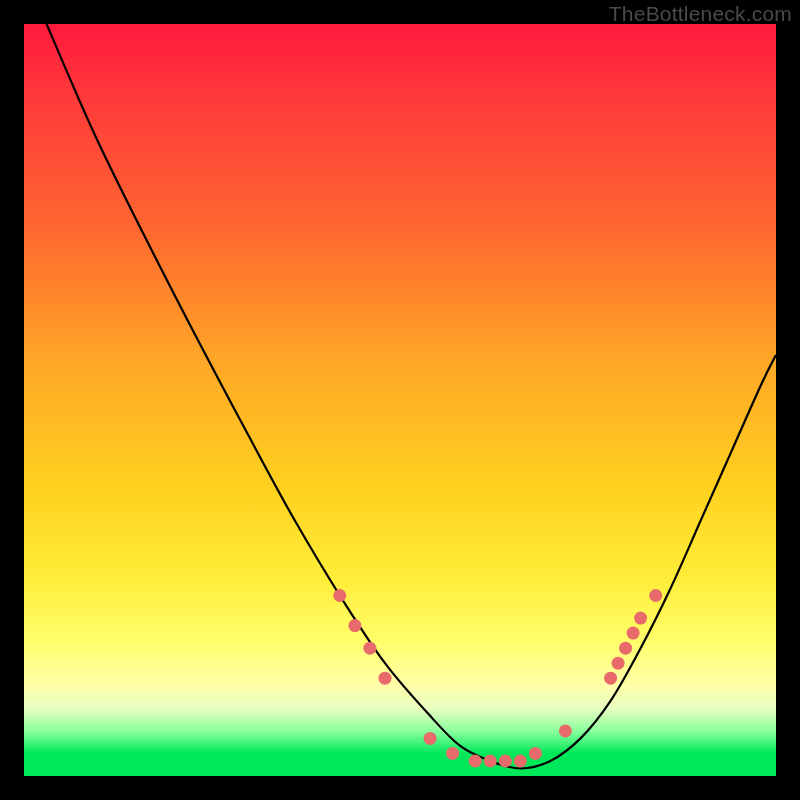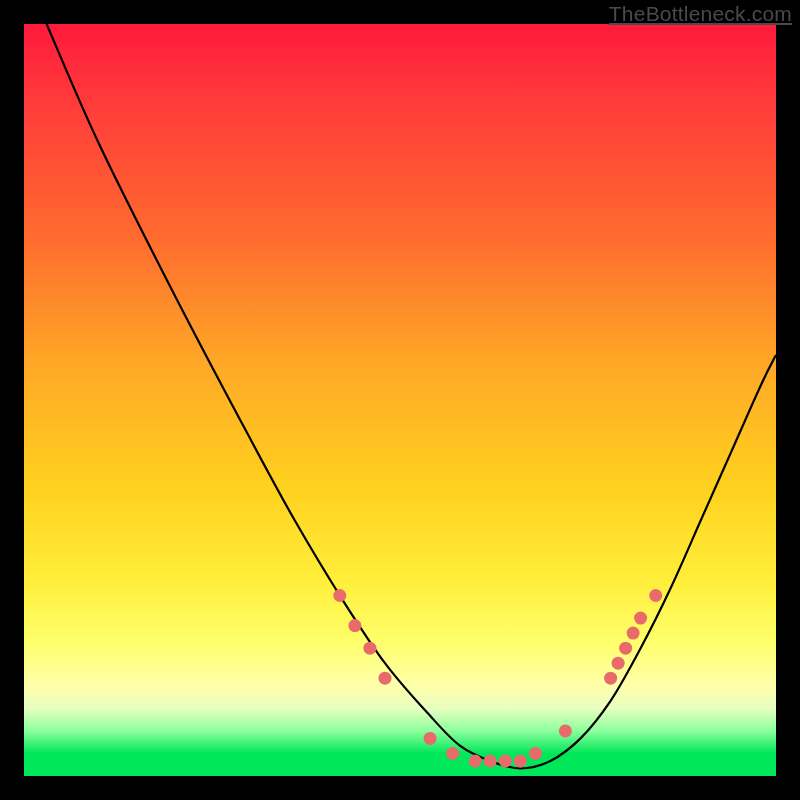--- a/index.html
+++ b/index.html
@@ -43,21 +43,20 @@
     );
   }
   .watermark {
     position: absolute;
     top: 2px;
     right: 8px;
     color: #4a4a4a;
     font-size: 21px;
     font-weight: 500;
     letter-spacing: 0.2px;
-    text-decoration: underline;
   }
   svg.curve {
     position: absolute;
     left: 0;
     top: 0;
     width: 752px;
     height: 752px;
   }
 </style>
 </head>

